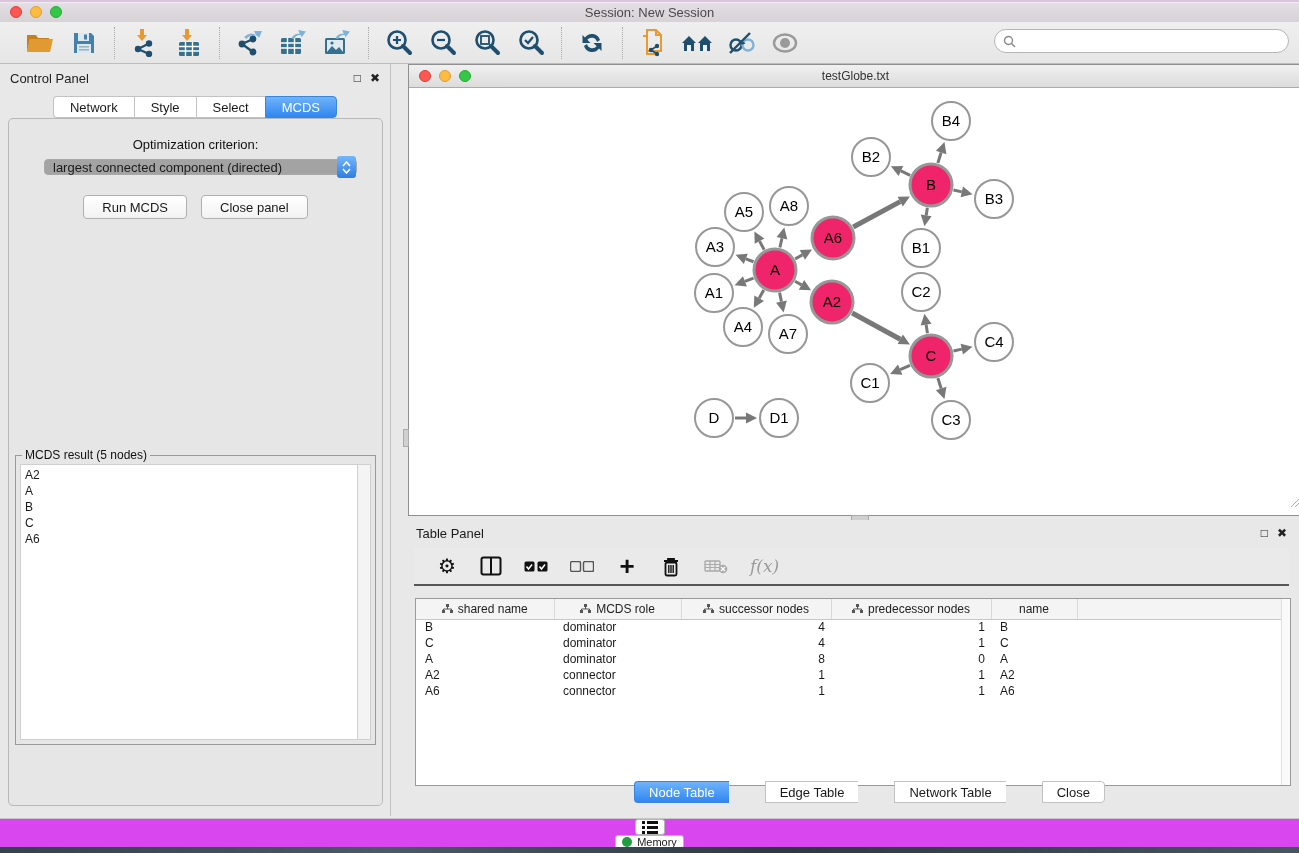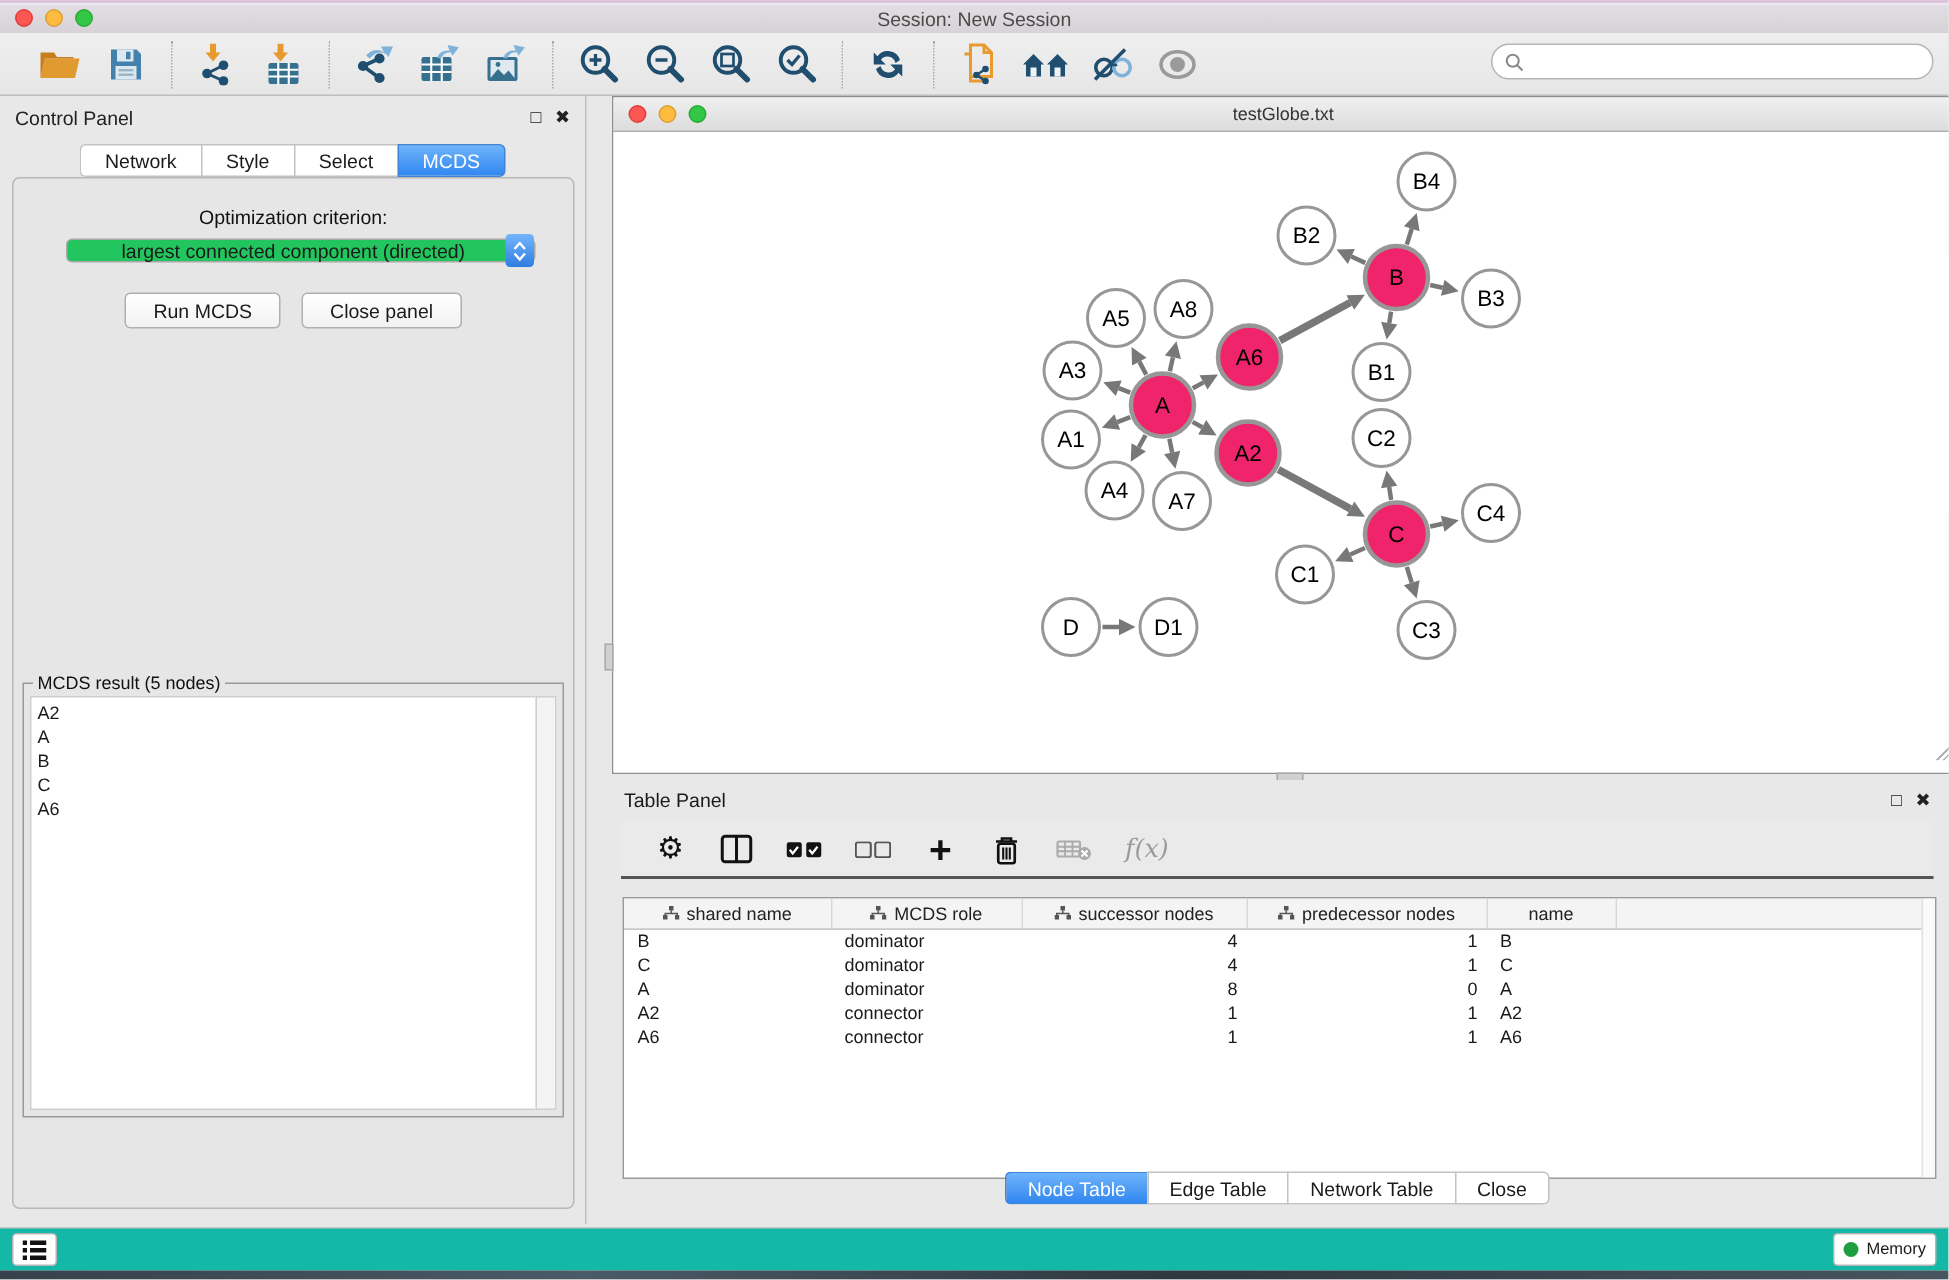--- a/index.html
+++ b/index.html
@@ -37,22 +37,22 @@
   .panel-icon { font-size:12px; color:#222; cursor:pointer; line-height:1; }
   .cp-tabs { display:flex; justify-content:center; margin-top:4px; }
   .cp-tab { height:22px; padding:0 16px; background:#fff; border:1px solid #c2c2c2; border-right:none;
     display:flex; align-items:center; font-size:13px; cursor:pointer; }
   .cp-tab:first-child { border-radius:4px 0 0 4px; }
   .cp-tab:last-child { border-right:1px solid #c2c2c2; border-radius:0 4px 4px 0;text-align:center; }
   .cp-tab.selected { background:linear-gradient(#6fb3fb,#3087f0); color:#fff; border-color:#3d85d8; }
   .cp-content { position:absolute; left:8px; top:54px; width:375px; height:688px;
     background:#e6e6e6; border:1px solid #b8b8b8; border-radius:5px; }
   .opt-label { text-align:center; margin-top:18px; font-size:13px; color:#111; }
-  .combo { position:absolute; left:35px; top:40px; width:313px; height:16px; background:#22c55e;
-    border:1px solid #a8a8a8; border-radius:4px; display:flex; align-items:center; cursor:pointer;padding-left:28px; }
+  .combo { position:absolute; left:35px; top:40px; width:313px; height:16px; background:#a3a3a3;
+    border:1px solid #a8a8a8; border-radius:4px; display:flex; align-items:center; cursor:pointer; }
   .combo-text { flex:1; padding-left:8px; font-size:13px; white-space:nowrap; overflow:hidden; }
   .combo-step { width:19px; height:22px; border-radius:3px; margin-right:0px;
     background:linear-gradient(#74b6fc,#2e7de0); display:flex; flex-direction:column; align-items:center; justify-content:center; gap:1px; }
   .combo-step svg { display:block; }
   .cp-buttons { position:absolute; left:0; top:76px; width:100%; display:flex; justify-content:center; gap:14px; }
   .btn { background:linear-gradient(#ffffff,#f2f2f2); border:1px solid #b0b0b0; border-radius:4px;
     height:24px; padding:0 18px; font-size:13px; display:flex; align-items:center; cursor:pointer; }
   .result-box { position:absolute; left:6px; top:336px; width:361px; height:290px; border:1px solid #9a9a9a; background:#e6e6e6; }
   .result-legend { position:absolute; left:6px; top:-8px; background:#e6e6e6; padding:0 3px; font-size:12px; color:#111; }
   .result-list { position:absolute; left:4px; top:8px; right:18px; bottom:4px; background:#fff; border:1px solid #cfcfcf; border-right:none;
@@ -87,28 +87,28 @@
   .tbl-wrap { position:absolute; left:11px; top:78px; width:876px; height:188px; background:#fff; border:1px solid #9a9a9a; overflow:hidden; }
   table.datatable { border-collapse:collapse; width:100%; table-layout:fixed; font-size:12px; }
   table.datatable th { height:20px; background:#f4f4f4; border-bottom:1px solid #c8c8c8; border-right:1px solid #d8d8d8;
     font-weight:normal; color:#222; }
   table.datatable th .hcell { display:flex; align-items:center; justify-content:center; gap:5px; }
   table.datatable td { height:16px; padding:0 6px 0 9px; border:none; white-space:nowrap; overflow:hidden; }
   td.num { text-align:right; padding-right:14px; }
   .tbl-scroll { position:absolute; right:0; top:0; width:9px; height:100%; background:#fafafa; border-left:1px solid #e0e0e0; }
   .tp-tabs { position:absolute; left:0; bottom:13px; width:100%; display:flex; justify-content:center; }
   .tp-tab { height:22px; padding:0 14px; background:#fff; border:1px solid #c2c2c2; border-right:none;
-    display:flex; align-items:center; font-size:13px; cursor:pointer; }
+    display:flex; align-items:center; font-size:13px; cursor:pointer;margin-left:36px; }
   .tp-tab:first-child { border-radius:4px 0 0 4px; }
   .tp-tab:last-child { border-right:1px solid #c2c2c2; border-radius:0 4px 4px 0; }
   .tp-tab.selected { background:linear-gradient(#6fb3fb,#3087f0); color:#fff; border-color:#3d85d8; }
 
   
-  .statusbar { position:absolute; left:0; top:818px; width:1299px; height:29px; background:#14b8a6; border-top:1px solid #c6c6c6;
-    display:flex; align-items:center; justify-content:space-between; padding:0 8px; }
+  .statusbar { position:absolute; left:0; top:818px; width:1299px; height:29px; background:#d946ef; border-top:1px solid #c6c6c6;
+    display:flex; align-items:center; justify-content:space-between; padding:0 8px;flex-direction:column; }
   .sb-btn { height:22px; background:#fff; border:1px solid #b5b5b5; border-radius:3px; display:flex; align-items:center; gap:5px; padding:0 6px; cursor:pointer; }
   .mem-dot { width:10px; height:10px; border-radius:50%; background:#1e9e3e; }
   .sb-mem-label { font-size:11px; }
   .desktop-strip { position:absolute; left:0; top:847px; width:1299px; height:6px;
     background:linear-gradient(90deg,#35414b,#4a5a66 30%,#2e3840 60%,#46555f); }
 </style>
 </head>
 <body>
 
 <div class="titlebar">

